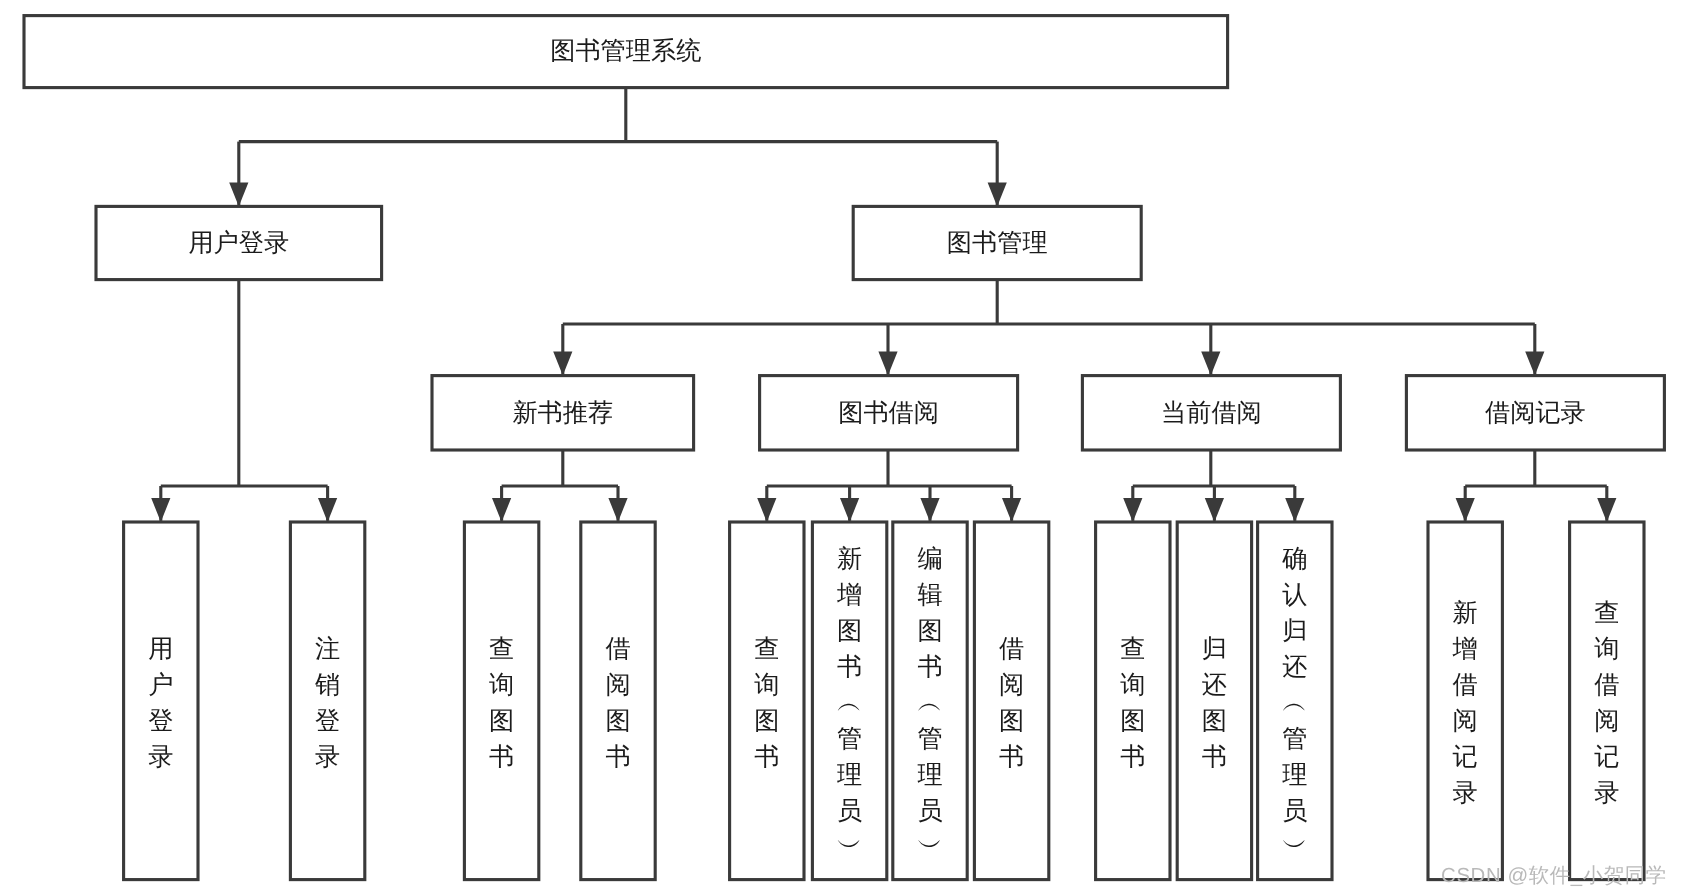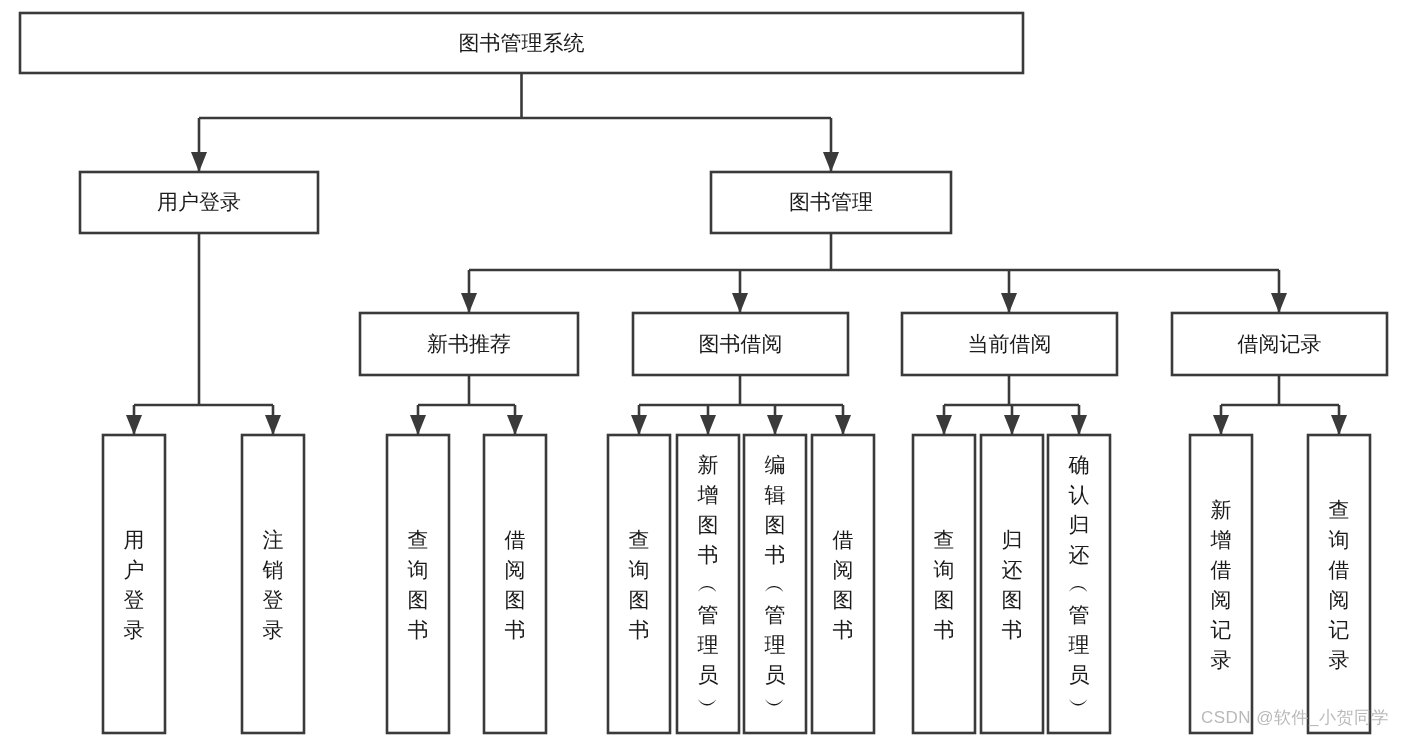--- a/index.html
+++ b/index.html
@@ -52,21 +52,21 @@
   }
   .node-label-v {
     font-family: "Liberation Sans", "DejaVu Sans", sans-serif;
     font-size: 21px;
     fill: #1b1b1b;
     text-anchor: middle;
   }
   .watermark {
     position: absolute;
     right: 12px;
-    bottom: 18px;
+    bottom: 6px;
     font-family: "Liberation Sans", "DejaVu Sans", sans-serif;
     font-size: 17px;
     color: #b9b9b9;
     letter-spacing: 0.5px;
     white-space: nowrap;
     user-select: none;
   }
 </style>
 </head>
 <body>

